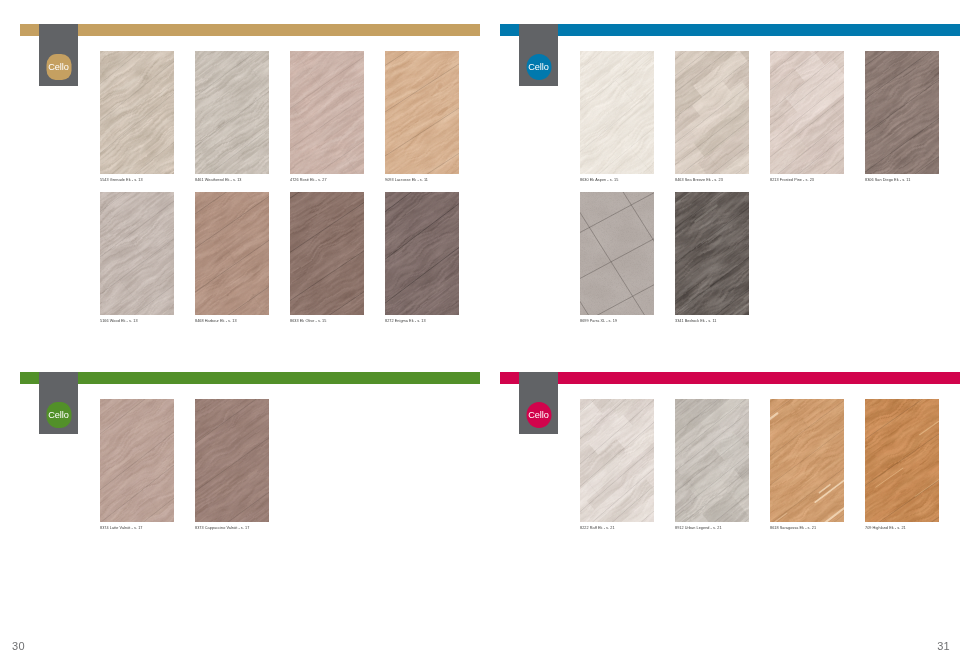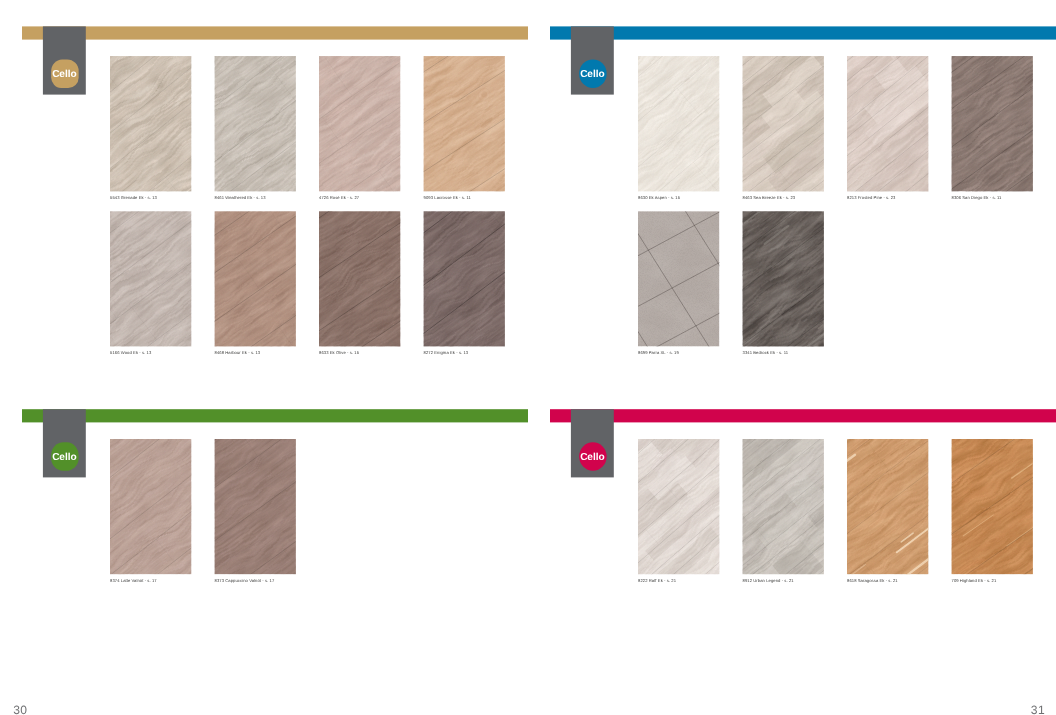--- a/index.html
+++ b/index.html
@@ -3,21 +3,21 @@
 <meta charset="utf-8">
 <style>
 html,body{margin:0;padding:0;background:#fff;}
 body{width:960px;height:650px;overflow:hidden;background:#fff;
      font-family:"Liberation Sans",sans-serif;-webkit-font-smoothing:antialiased;}
 .spread{position:relative;width:960px;height:650px;background:#fff;}
 .accent-bar{position:absolute;}
 .brand-tab{position:absolute;background:#616366;}
 .brand-badge{position:absolute;left:50%;top:30px;width:25px;height:26px;
      transform:translateX(-50%);display:flex;align-items:center;justify-content:center;}
-.brand-badge span{color:#fff;font-size:9.2px;font-weight:700;letter-spacing:-.05px;
+.brand-badge span{color:#fff;font-size:9.2px;font-weight:400;letter-spacing:-.05px;
      line-height:1;position:relative;top:.2px;}
 .badge-squircle{border-radius:40% 42% 38% 36% / 42% 40% 36% 38%;}
 .badge-circle{border-radius:50%;}
 .badge-blob{border-radius:45% 43% 47% 44% / 44% 47% 43% 45%;}
 .swatch{position:absolute;width:74px;height:123px;}
 .swatch svg{display:block;}
 .sw-label{position:absolute;font-size:3.8px;color:#3C3C3B;letter-spacing:.055px;
      white-space:nowrap;line-height:1;}
 .page-num{position:absolute;font-size:11px;color:#6F7072;letter-spacing:.3px;}
 </style>

